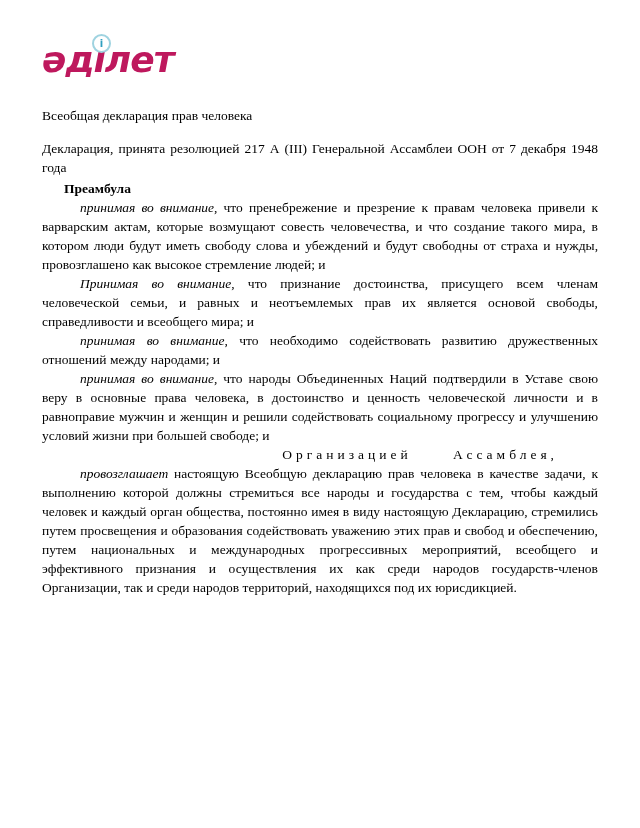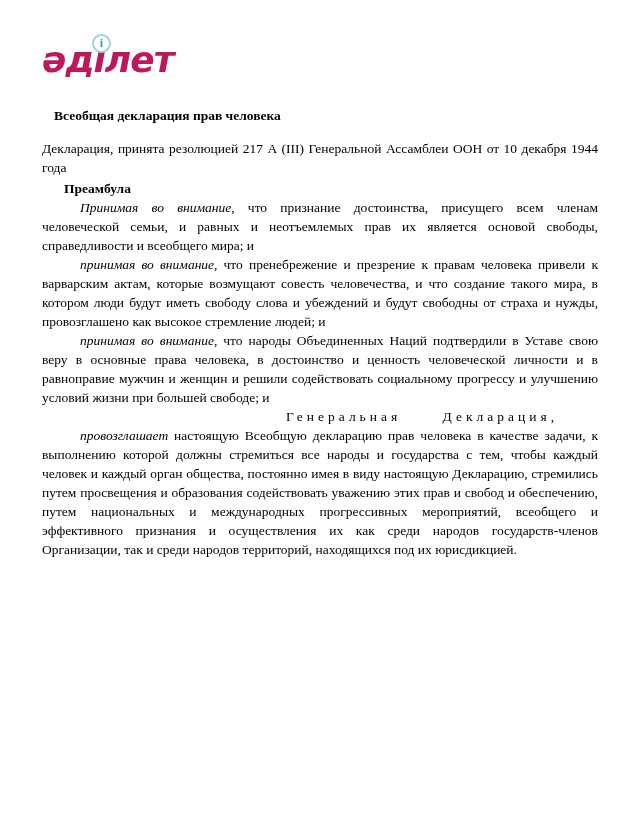--- a/index.html
+++ b/index.html
@@ -13,21 +13,21 @@
     font-family:"DejaVu Sans",sans-serif;font-weight:bold;font-style:italic;
     font-size:36px;line-height:48px;color:#be185d;letter-spacing:-1px;
   }
   .logo-dot{
     position:absolute;left:50px;top:-2px;width:15px;height:15px;
     border:2px solid #9fd3e0;border-radius:50%;
     color:#2f9fc0;font:bold 10px/15px "DejaVu Sans",sans-serif;text-align:center;
     background:#fff;
   }
   .doc-title{
-    font-weight:bold;font-size:13.5px;line-height:19px;margin:0 0 14px 12px;
+    font-weight:normal;font-size:13.5px;line-height:19px;margin:0 0 14px 0;
   }
   .doc-subtitle{
     font-size:13.5px;line-height:19px;text-align:justify;margin:0 0 2px 0;
   }
   .preamble-heading{
     font-weight:bold;font-size:13.5px;line-height:19px;margin:0 0 0 22px;
   }
   .para{
     font-size:13.5px;line-height:19px;text-align:justify;
     text-indent:38px;margin:0;
@@ -43,25 +43,26 @@
 
 <div class="page">
 
   <div class="logo">
     <span class="logo-text"><span>әд</span><span>ı</span><span>лет</span></span>
     <span class="logo-dot">i</span>
   </div>
 
   <div class="doc-title">Всеобщая декларация прав человека</div>
 
-  <div class="doc-subtitle">Декларация, принята резолюцией 217 А (III) Генеральной Ассамблеи ООН от 10 декабря 1944 года</div>
+  <div class="doc-subtitle">Декларация, принята резолюцией 217 А (III) Генеральной Ассамблеи ООН от 7 декабря 1948 года</div>
 
   <div class="preamble-heading">Преамбула</div>
 
   <div id="paragraphs">
+      <div class="para"><i>принимая во внимание</i>, что пренебрежение и презрение к правам человека привели к варварским актам, которые возмущают совесть человечества, и что создание такого мира, в котором люди будут иметь свободу слова и убеждений и будут свободны от страха и нужды, провозглашено как высокое стремление людей; и</div>
       <div class="para"><i>Принимая во внимание</i>, что признание достоинства, присущего всем членам человеческой семьи, и равных и неотъемлемых прав их является основой свободы, справедливости и всеобщего мира; и</div>
-      <div class="para"><i>принимая во внимание</i>, что пренебрежение и презрение к правам человека привели к варварским актам, которые возмущают совесть человечества, и что создание такого мира, в котором люди будут иметь свободу слова и убеждений и будут свободны от страха и нужды, провозглашено как высокое стремление людей; и</div>
+      <div class="para"><i>принимая во внимание</i>, что необходимо содействовать развитию дружественных отношений между народами; и</div>
       <div class="para"><i>принимая во внимание</i>, что народы Объединенных Наций подтвердили в Уставе свою веру в основные права человека, в достоинство и ценность человеческой личности и в равноправие мужчин и женщин и решили содействовать социальному прогрессу и улучшению условий жизни при большей свободе; и</div>
-      <div class="assembly-line">Генеральная Декларация,</div>
+      <div class="assembly-line">Организацией Ассамблея,</div>
       <div class="para"><i>провозглашает</i> настоящую Всеобщую декларацию прав человека в качестве задачи, к выполнению которой должны стремиться все народы и государства с тем, чтобы каждый человек и каждый орган общества, постоянно имея в виду настоящую Декларацию, стремились путем просвещения и образования содействовать уважению этих прав и свобод и обеспечению, путем национальных и международных прогрессивных мероприятий, всеобщего и эффективного признания и осуществления их как среди народов государств-членов Организации, так и среди народов территорий, находящихся под их юрисдикцией.</div>
     </div>
 
 </div>
 
 </body></html>

